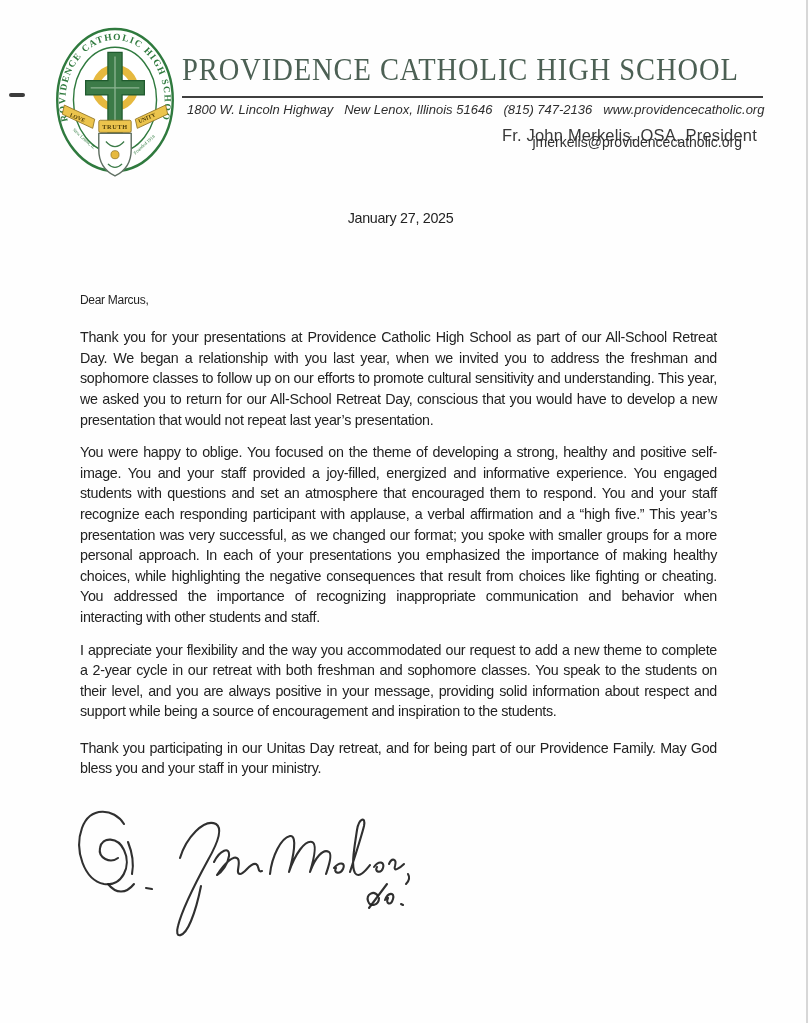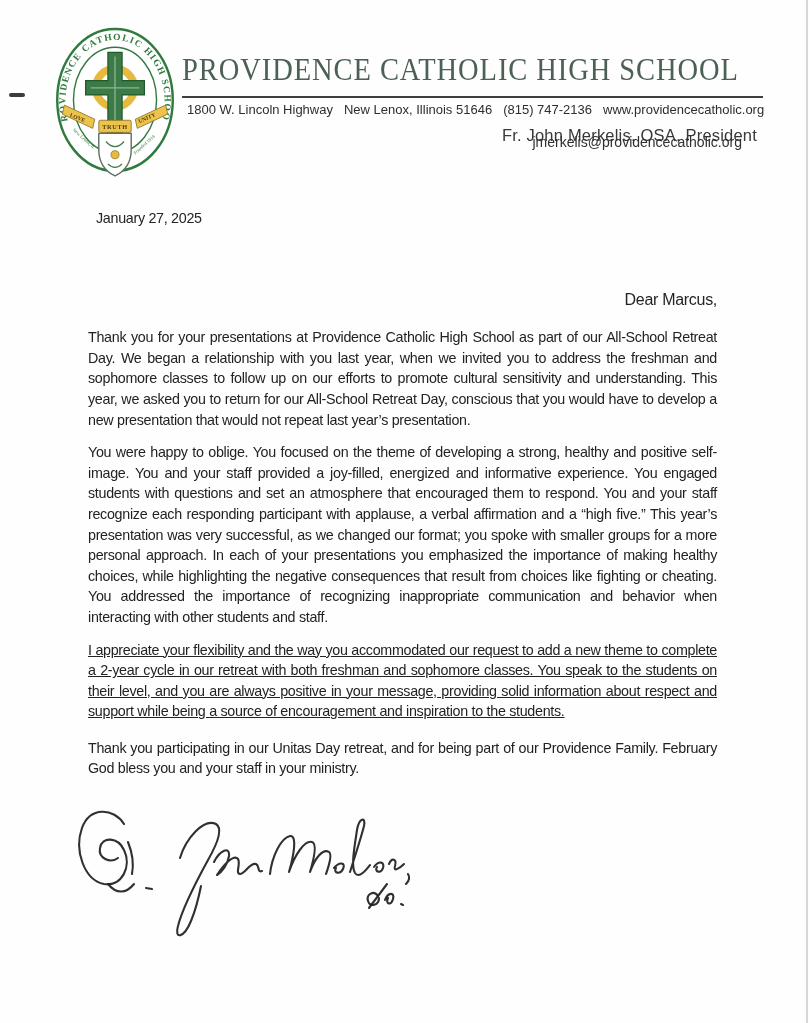--- a/index.html
+++ b/index.html
@@ -16,37 +16,37 @@
   .school-name {
     position:absolute; left:182px; top:52px;
     font-family:"Liberation Serif", serif; font-size:31px; letter-spacing:1px;
     white-space:nowrap; transform:scaleX(.92); transform-origin:left top;
   }
   .header-rule { position:absolute; left:182px; top:96px; width:581px; height:2px; background:#3f3f3f; }
   .address-line {
     position:absolute; left:187px; top:102px; font-size:13px; color:#2e2e2e;
     white-space:nowrap; letter-spacing:0;
   }
-  .address-line span { margin-right:11px; }
+  .address-line span { margin-right:11px;font-style:italic; }
   .address-line span:last-child { margin-right:0; }
   .president {
     position:absolute; right:52px; top:126px; font-size:16.5px; font-weight:normal;
     color:#383838; letter-spacing:.2px;
   }
   .email { position:absolute; right:67px; top:134px; font-size:14px; color:#303030; }
 
   
   .letter { position:absolute; left:80px; top:208px; width:637px; }
-  .date { font-size:14.3px; letter-spacing:-.3px; line-height:20.6px; margin:0 0 61px 16px; }
-  .salutation { font-size:16px; letter-spacing:-.3px; line-height:20.6px; margin:0 0 17px 0;text-align:right; }
+  .date { font-size:14.3px; letter-spacing:-.3px; line-height:20.6px; margin:0 0 61px 4px;text-align:center; }
+  .salutation { font-size:12px; letter-spacing:-.3px; line-height:20.6px; margin:0 0 17px 0; }
   .para {
     font-size:14.3px; letter-spacing:-.3px; line-height:20.6px;
-    text-align:justify; margin:0 0 12px 8px; color:#222;
+    text-align:justify; margin:0 0 12px 0; color:#222;
   }
-  .para:nth-of-type(3) { margin-bottom:16px;text-decoration:underline; }
+  .para:nth-of-type(3) { margin-bottom:16px; }
 
   .signature { position:absolute; left:72px; top:800px; width:345px; height:152px; }
   .sig-stroke { fill:none; stroke:#1e1e1e; stroke-width:2.1; stroke-linecap:round; stroke-linejoin:round; opacity:.92; }
 
   
   .seal-ring { fill:#ffffff; stroke:#2f7a3e; }
   .seal-ring-text { font-family:"Liberation Serif", serif; font-weight:bold; letter-spacing:1.3px; fill:#2f7a3e; font-size:9.3px; }
   .seal-tiny { font-family:"Liberation Serif", serif; fill:#2f7a3e; font-size:4.6px; }
   .banner { fill:#ecc44d; stroke:#8a6d1c; stroke-width:.8; }
   .banner-text { font-family:"Liberation Serif", serif; font-weight:bold; fill:#4c3c08; }
@@ -95,21 +95,21 @@
 
   <div class="president">Fr. John Merkelis, OSA, President</div>
   <div class="email">jmerkelis@providencecatholic.org</div>
 
   <main class="letter">
     <div class="date">January 27, 2025</div>
     <div class="salutation">Dear Marcus,</div>
     <p class="para">Thank you for your presentations at Providence Catholic High School as part of our All-School Retreat Day. We began a relationship with you last year, when we invited you to address the freshman and sophomore classes to follow up on our efforts to promote cultural sensitivity and understanding. This year, we asked you to return for our All-School Retreat Day, conscious that you would have to develop a new presentation that would not repeat last year’s presentation.</p>
     <p class="para">You were happy to oblige. You focused on the theme of developing a strong, healthy and positive self-image. You and your staff provided a joy-filled, energized and informative experience. You engaged students with questions and set an atmosphere that encouraged them to respond. You and your staff recognize each responding participant with applause, a verbal affirmation and a “high five.” This year’s presentation was very successful, as we changed our format; you spoke with smaller groups for a more personal approach. In each of your presentations you emphasized the importance of making healthy choices, while highlighting the negative consequences that result from choices like fighting or cheating. You addressed the importance of recognizing inappropriate communication and behavior when interacting with other students and staff.</p>
     <p class="para">I appreciate your flexibility and the way you accommodated our request to add a new theme to complete a 2-year cycle in our retreat with both freshman and sophomore classes. You speak to the students on their level, and you are always positive in your message, providing solid information about respect and support while being a source of encouragement and inspiration to the students.</p>
-    <p class="para">Thank you participating in our Unitas Day retreat, and for being part of our Providence Family.  February God bless you and your staff in your ministry.</p>
+    <p class="para">Thank you participating in our Unitas Day retreat, and for being part of our Providence Family.  May God bless you and your staff in your ministry.</p>
   </main>
 
   <svg class="signature" viewBox="0 0 345 152" aria-hidden="true">
 
     <path class="sig-stroke" d="M 52,24 C 42,8 18,6 10,28 C 2,50 12,80 32,84 C 50,87 60,66 52,50 C 46,37 30,36 28,48 C 26,58 38,64 46,58"></path>
     <path class="sig-stroke" d="M 36,84 C 44,94 54,94 62,84"></path>
     <path class="sig-stroke" d="M 56,42 C 60,52 62,64 60,74"></path>
     <path class="sig-stroke" d="M 74,88 l 6,1"></path>
 
     <path class="sig-stroke" d="M 108,58 C 114,38 132,18 144,24 C 152,29 144,46 136,60 C 124,82 110,110 106,126 C 102,140 112,138 119,121 C 124,109 127,96 129,86"></path>

